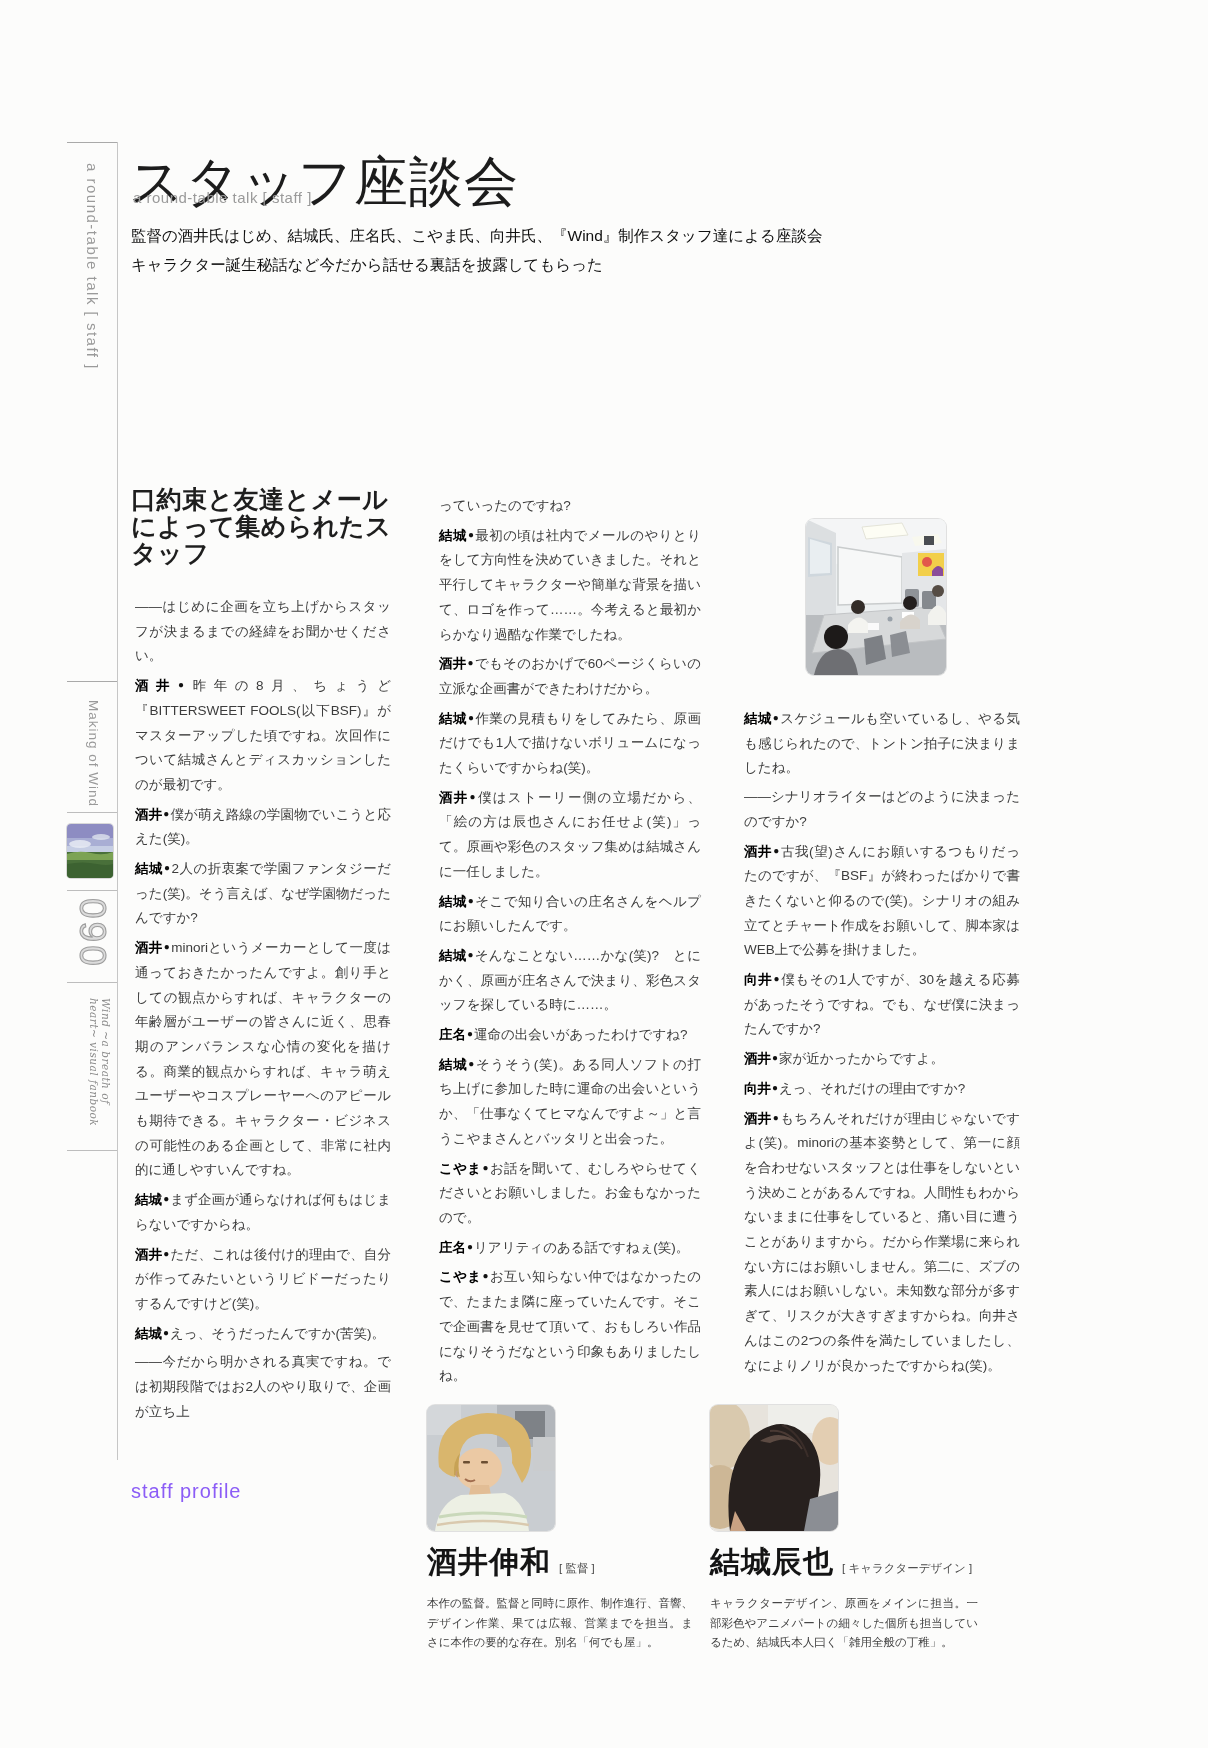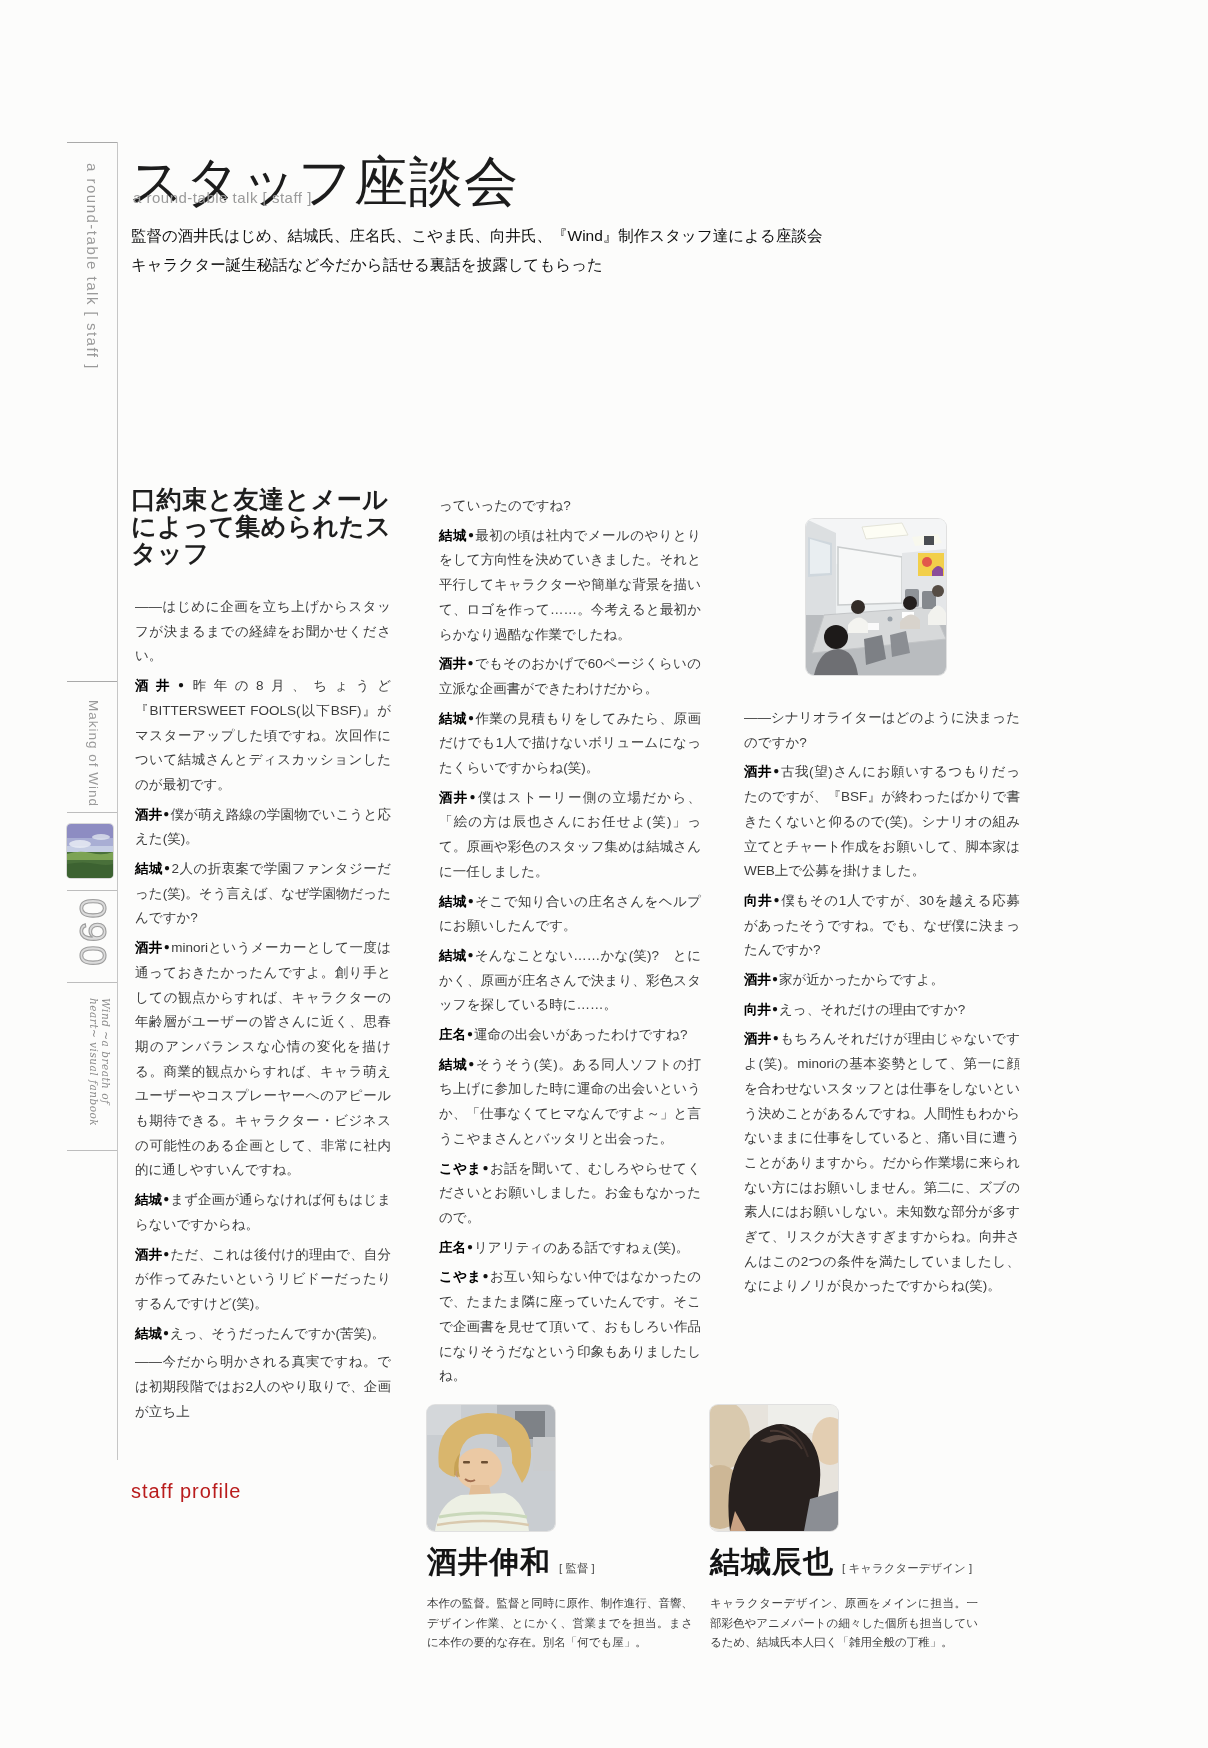--- a/index.html
+++ b/index.html
@@ -35,21 +35,21 @@
   .para{margin:4px;font-size:13.5px;line-height:24.7px;color:#3c3c3c;text-align:justify;}
   .speaker{color:#000;font-weight:700;}
   .dot{font-size:10px;vertical-align:2px;padding:0 1px;color:#111;}
   
   .photo{position:absolute;border-radius:8px;overflow:hidden;box-shadow:0 0 0 1px #e0e0e0;}
   .photo svg{display:block;width:100%;height:100%;}
   .room-photo{left:806px;top:519px;width:140px;height:156px;}
   .pphoto-a{left:427px;top:1405px;width:128px;height:126px;}
   .pphoto-b{left:710px;top:1405px;width:128px;height:126px;}
   
-  .staff-label{position:absolute;left:131px;top:1480px;font-size:20px;color:#b91c1c;letter-spacing:1px;}
+  .staff-label{position:absolute;left:131px;top:1480px;font-size:20px;color:#8b5cf6;letter-spacing:1px;}
   .pname-row{position:absolute;white-space:nowrap;}
   .pname-row.a{left:427px;top:1542px;}
   .pname-row.b{left:710px;top:1542px;}
   .pname{font-family:"Liberation Serif","DejaVu Serif",serif;font-weight:700;font-size:30px;color:#141414;letter-spacing:1px;}
   .prole{font-size:11.5px;color:#4a4a4a;margin-left:8px;}
   .pbio{position:absolute;margin:0;font-size:11.5px;line-height:1.7;color:#3f3f3f;text-align:justify;}
   .pbio.a{left:427px;top:1594px;width:266px;}
   .pbio.b{left:710px;top:1594px;width:268px;}
 </style>
 </head>
@@ -150,20 +150,21 @@
         <p class="para"><b class="speaker">結城</b><span class="dot">●</span>そんなことない……かな(笑)?　とにかく、原画が庄名さんで決まり、彩色スタッフを探している時に……。</p>
         <p class="para"><b class="speaker">庄名</b><span class="dot">●</span>運命の出会いがあったわけですね?</p>
         <p class="para"><b class="speaker">結城</b><span class="dot">●</span>そうそう(笑)。ある同人ソフトの打ち上げに参加した時に運命の出会いというか、「仕事なくてヒマなんですよ～」と言うこやまさんとバッタリと出会った。</p>
         <p class="para"><b class="speaker">こやま</b><span class="dot">●</span>お話を聞いて、むしろやらせてくださいとお願いしました。お金もなかったので。</p>
         <p class="para"><b class="speaker">庄名</b><span class="dot">●</span>リアリティのある話ですねぇ(笑)。</p>
         <p class="para"><b class="speaker">こやま</b><span class="dot">●</span>お互い知らない仲ではなかったので、たまたま隣に座っていたんです。そこで企画書を見せて頂いて、おもしろい作品になりそうだなという印象もありましたしね。</p>
       </div>
   </div>
   <div class="col c3">
     <div>
+        <p class="para"><b class="speaker">結城</b><span class="dot">●</span>スケジュールも空いているし、やる気も感じられたので、トントン拍子に決まりましたね。</p>
         <p class="para">——シナリオライターはどのように決まったのですか?</p>
         <p class="para"><b class="speaker">酒井</b><span class="dot">●</span>古我(望)さんにお願いするつもりだったのですが、『BSF』が終わったばかりで書きたくないと仰るので(笑)。シナリオの組み立てとチャート作成をお願いして、脚本家はWEB上で公募を掛けました。</p>
         <p class="para"><b class="speaker">向井</b><span class="dot">●</span>僕もその1人ですが、30を越える応募があったそうですね。でも、なぜ僕に決まったんですか?</p>
         <p class="para"><b class="speaker">酒井</b><span class="dot">●</span>家が近かったからですよ。</p>
         <p class="para"><b class="speaker">向井</b><span class="dot">●</span>えっ、それだけの理由ですか?</p>
         <p class="para"><b class="speaker">酒井</b><span class="dot">●</span>もちろんそれだけが理由じゃないですよ(笑)。minoriの基本姿勢として、第一に顔を合わせないスタッフとは仕事をしないという決めことがあるんですね。人間性もわからないままに仕事をしていると、痛い目に遭うことがありますから。だから作業場に来られない方にはお願いしません。第二に、ズブの素人にはお願いしない。未知数な部分が多すぎて、リスクが大きすぎますからね。向井さんはこの2つの条件を満たしていましたし、なによりノリが良かったですからね(笑)。</p>
       </div>
   </div>
 
   <div class="staff-label">staff profile</div>
@@ -185,21 +186,21 @@
       <rect x="44" y="80" width="18" height="12" fill="#e0b astro" opacity="0"></rect>
       <path d="M44 80 l18 0 l2 10 l-22 0 z" fill="#e2bd95"></path>
       <path d="M8 126 Q12 98 34 90 L78 88 Q98 96 102 126 Z" fill="#edf0e4"></path>
       <path d="M12 112 Q56 104 100 112" stroke="#c9d8ba" stroke-width="3" fill="none"></path>
       <path d="M10 120 Q56 112 102 120" stroke="#d9c9ae" stroke-width="2.5" fill="none"></path>
     </svg>
   </div>
   <div class="pname-row a">
     <span class="pname">酒井伸和</span><span class="prole">[ 監督 ]</span>
   </div>
-  <p class="pbio a">本作の監督。監督と同時に原作、制作進行、音響、デザイン作業、とにかく、営業までを担当。まさに本作の要的な存在。別名「何でも屋」。</p>
+  <p class="pbio a">本作の監督。監督と同時に原作、制作進行、音響、デザイン作業、果ては広報、営業までを担当。まさに本作の要的な存在。別名「何でも屋」。</p>
 
   <div class="photo pphoto-b">
     <svg viewBox="0 0 128 126" preserveAspectRatio="none">
       <rect width="128" height="126" fill="#e7e3dc"></rect>
       <ellipse cx="14" cy="30" rx="26" ry="34" fill="#d9c9ae"></ellipse>
       <ellipse cx="10" cy="92" rx="24" ry="32" fill="#cdb796"></ellipse>
       <rect x="58" y="0" width="70" height="28" fill="#eeeeea"></rect>
       <ellipse cx="120" cy="36" rx="18" ry="24" fill="#e3ceb2"></ellipse>
       <path d="M20 126 Q12 60 44 30 Q72 8 96 30 Q116 50 108 92 L104 126 Z" fill="#27201e"></path>
       <path d="M50 36 Q72 22 90 40 Q76 30 60 38 Z" fill="#5c4a42"></path>

